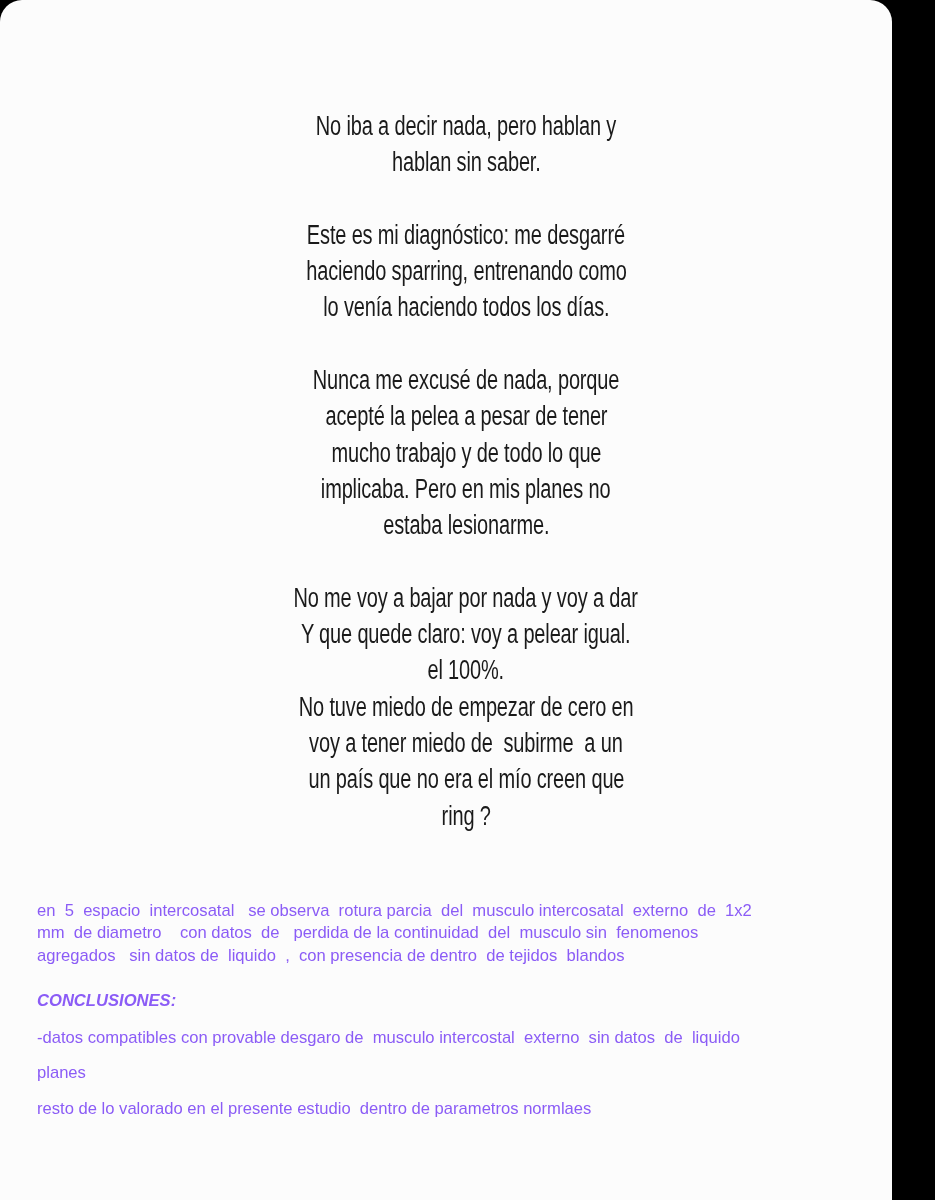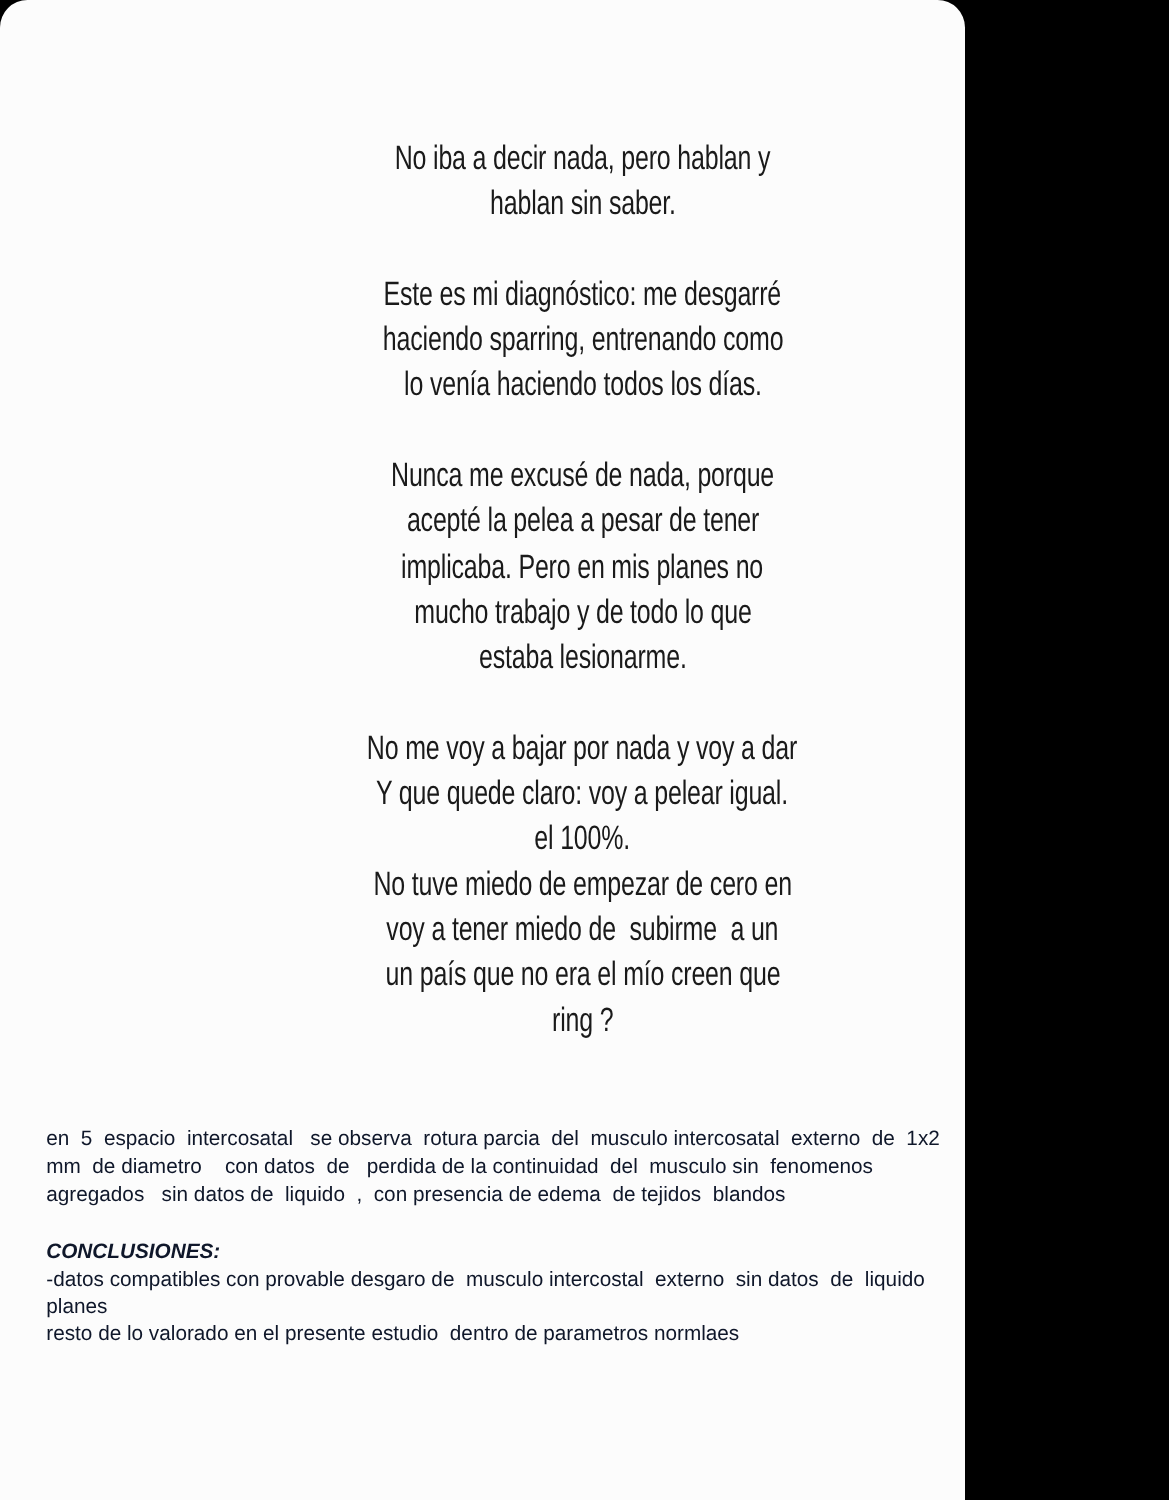--- a/index.html
+++ b/index.html
@@ -10,21 +10,21 @@
   body {
     width: 935px;
     height: 1200px;
     overflow: hidden;
     position: relative;
   }
   .page {
     position: absolute;
     left: 0;
     top: 0;
-    width: 772px;
+    width: 892px;
     height: 1200px;
     background: #fcfcfc;
     border-radius: 22px 22px 0 0;
     overflow: hidden;
   }
   .statement {
     position: absolute;
     left: 0;
     top: 108px;
     width: 932px;
@@ -47,21 +47,21 @@
   }
   .statement .gap {
     display: block;
     height: 36.3px;
   }
   .report {
     position: absolute;
     left: 37px;
     top: 900px;
     width: 860px;
-    color: #0f172a;
+    color: #8b5cf6;
     font-family: "Liberation Sans", sans-serif;
     font-size: 16.6px;
   }
   .report .rline {
     display: block;
     height: 22.3px;
     line-height: 22.3px;
     white-space: pre;
   }
   .report .spacer {
@@ -74,59 +74,60 @@
     height: 24px;
     line-height: 24px;
     white-space: pre;
     font-style: italic;
   }
   .report .cline {
     display: block;
     height: 21.5px;
     line-height: 21.5px;
     white-space: pre;
+    margin-top: 14px;
   }
 </style>
 </head>
 <body>
 
 <div class="page">
 
   <div class="statement">
 
     <div class="line"><span>No iba a decir nada, pero hablan y</span></div>
     <div class="line"><span>hablan sin saber.</span></div>
     <div class="gap"></div>
 
     <div class="line"><span>Este es mi diagnóstico: me desgarré</span></div>
     <div class="line"><span>haciendo sparring, entrenando como</span></div>
     <div class="line"><span>lo venía haciendo todos los días.</span></div>
     <div class="gap"></div>
 
     <div class="line"><span>Nunca me excusé de nada, porque</span></div>
     <div class="line"><span>acepté la pelea a pesar de tener</span></div>
+    <div class="line"><span>mucho trabajo y de todo lo que</span></div>
     <div class="line"><span>implicaba. Pero en mis planes no</span></div>
-    <div class="line"><span>mucho trabajo y de todo lo que</span></div>
     <div class="line"><span>estaba lesionarme.</span></div>
     <div class="gap"></div>
 
     <div class="line"><span>No me voy a bajar por nada y voy a dar</span></div>
     <div class="line"><span>Y que quede claro: voy a pelear igual.</span></div>
     <div class="line"><span>el 100%.</span></div>
     <div class="line"><span>No tuve miedo de empezar de cero en</span></div>
     <div class="line"><span>voy a tener miedo de  subirme  a un</span></div>
     <div class="line"><span>un país que no era el mío creen que</span></div>
     <div class="line"><span>ring ?</span></div>
   </div>
 
   <div class="report">
     <div>
       <span class="rline">en  5  espacio  intercosatal   se observa  rotura parcia  del  musculo intercosatal  externo  de  1x2</span>
       <span class="rline">mm  de diametro    con datos  de   perdida de la continuidad  del  musculo sin  fenomenos</span>
-      <span class="rline">agregados   sin datos de  liquido  ,  con presencia de edema  de tejidos  blandos</span>
+      <span class="rline">agregados   sin datos de  liquido  ,  con presencia de dentro  de tejidos  blandos</span>
     </div>
     <div class="spacer"></div>
     <div>
       <span class="heading">CONCLUSIONES:</span>
       <span class="cline">-datos compatibles con provable desgaro de  musculo intercostal  externo  sin datos  de  liquido</span>
       <span class="cline">planes</span>
       <span class="cline">resto de lo valorado en el presente estudio  dentro de parametros normlaes</span>
     </div>
   </div>
 

